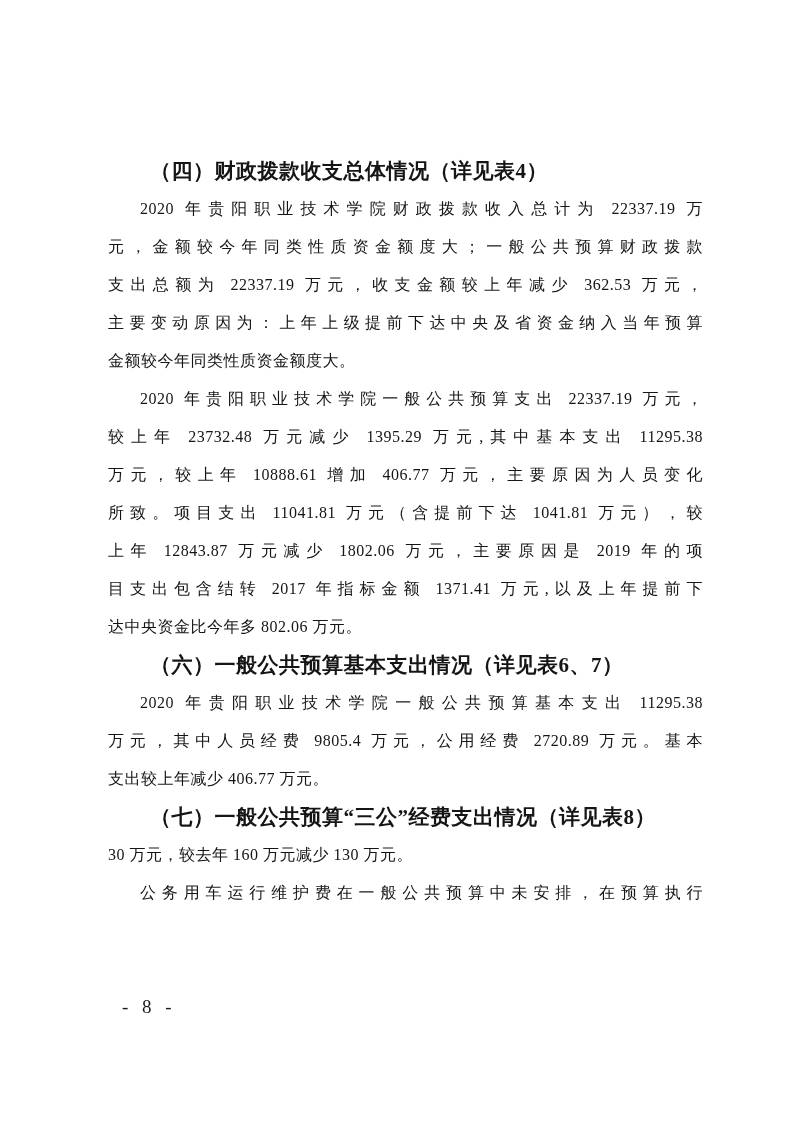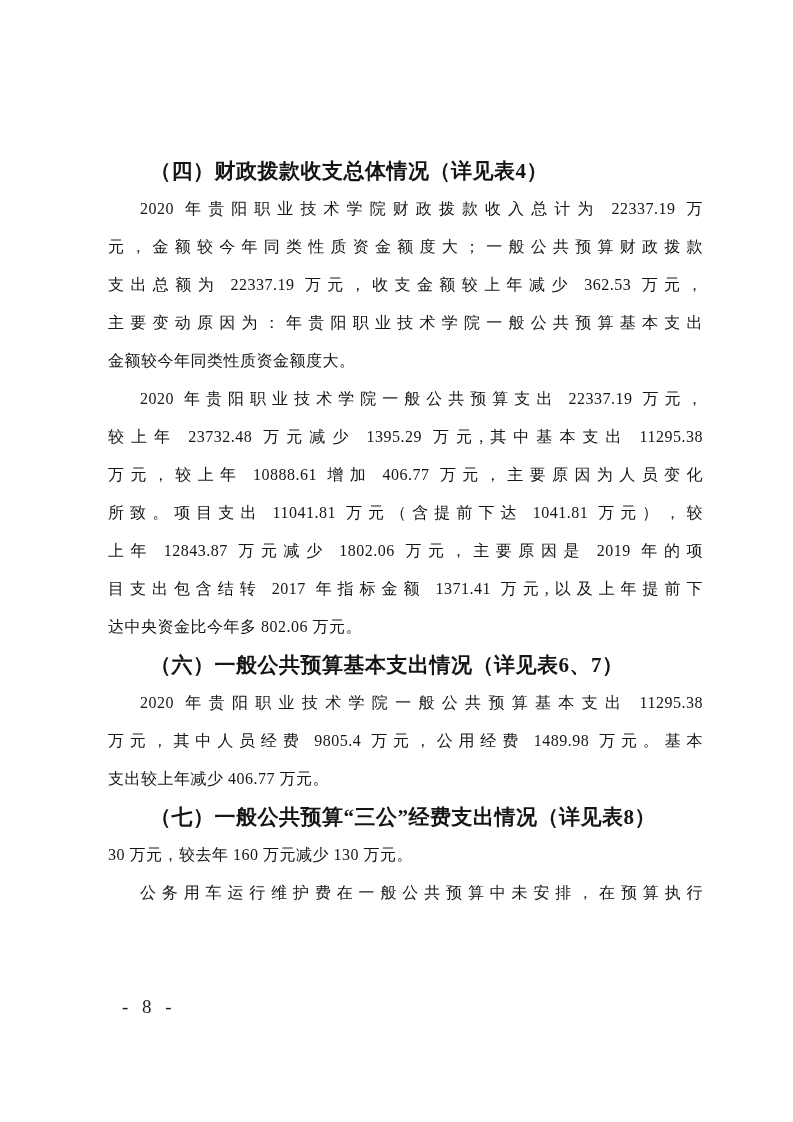--- a/index.html
+++ b/index.html
@@ -52,34 +52,34 @@
 </head>
 <body>
 
 <div class="page">
   <div class="content">
 
     <div class="line h">（四）财政拨款收支总体情况（详见表4）</div>
     <div class="line just p-first">2020 年贵阳职业技术学院财政拨款收入总计为 22337.19 万</div>
     <div class="line just">元，金额较今年同类性质资金额度大；一般公共预算财政拨款</div>
     <div class="line just">支出总额为 22337.19 万元，收支金额较上年减少 362.53 万元，</div>
-    <div class="line just">主要变动原因为：年贵阳职业技术学院一般公共预算基本支出</div>
+    <div class="line just">主要变动原因为：上年上级提前下达中央及省资金纳入当年预算</div>
     <div class="line">金额较今年同类性质资金额度大。</div>
 
     <div class="line just p-first">2020 年贵阳职业技术学院一般公共预算支出 22337.19 万元，</div>
     <div class="line just">较上年 23732.48 万元减少 1395.29 万元,其中基本支出 11295.38</div>
     <div class="line just">万元，较上年 10888.61 增加 406.77 万元，主要原因为人员变化</div>
     <div class="line just">所致。项目支出 11041.81 万元（含提前下达 1041.81 万元），较</div>
     <div class="line just">上年 12843.87 万元减少 1802.06 万元，主要原因是 2019 年的项</div>
     <div class="line just">目支出包含结转 2017 年指标金额 1371.41 万元,以及上年提前下</div>
     <div class="line">达中央资金比今年多 802.06 万元。</div>
 
     <div class="line h">（六）一般公共预算基本支出情况（详见表6、7）</div>
     <div class="line just p-first">2020 年贵阳职业技术学院一般公共预算基本支出 11295.38</div>
-    <div class="line just">万元，其中人员经费 9805.4 万元，公用经费 1489.98 万元。基本</div>
+    <div class="line just">万元，其中人员经费 9805.4 万元，公用经费 2720.89 万元。基本</div>
     <div class="line">支出较上年减少 406.77 万元。</div>
 
     <div class="line h">（七）一般公共预算“三公”经费支出情况（详见表8）</div>
     <div class="line">30 万元，较去年 160 万元减少 130 万元。</div>
     <div class="line just p-first">公务用车运行维护费在一般公共预算中未安排，在预算执行</div>
 
   </div>
 
   <div class="pager">- 8 -</div>
 </div>

